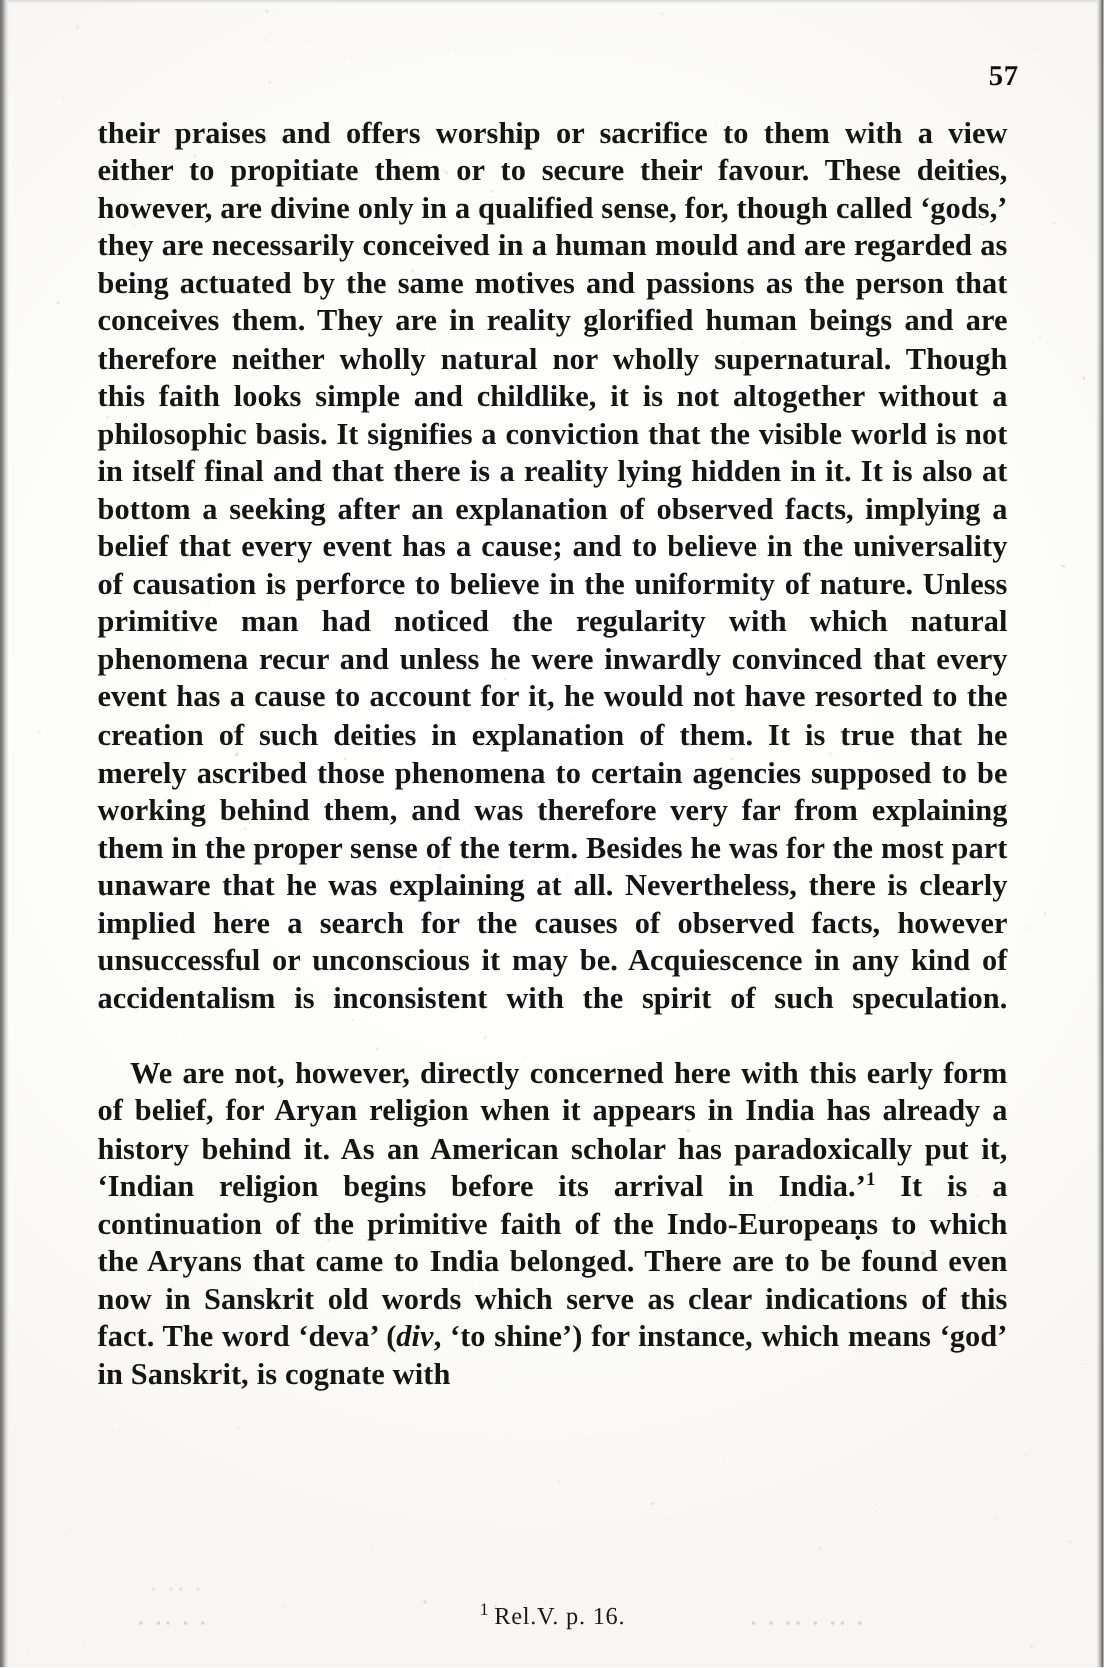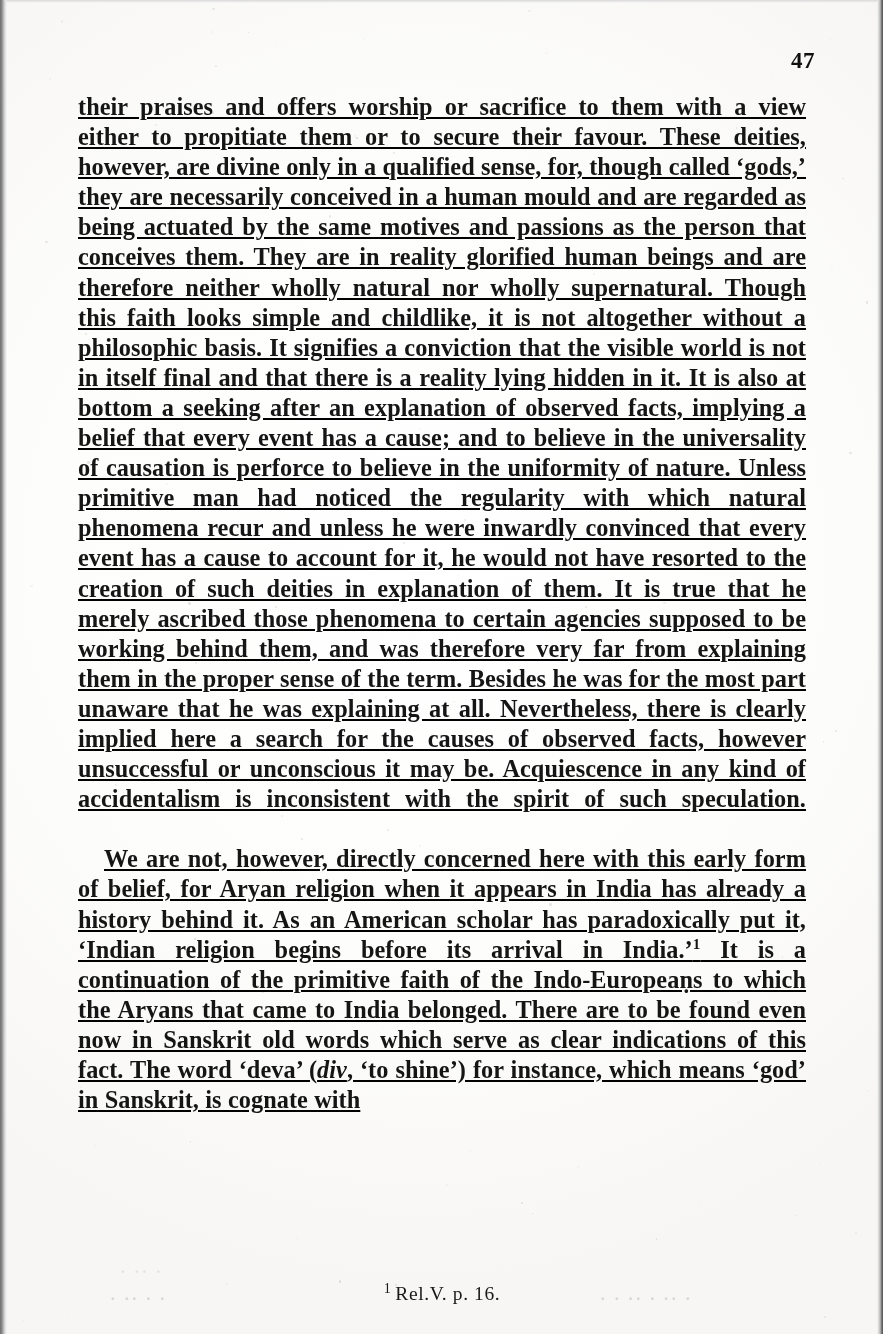--- a/index.html
+++ b/index.html
@@ -98,21 +98,20 @@
     letter-spacing: 0.5px;
   }
 
   
   .textblock {
     position: absolute;
     left: 78px;
     top: 92px;
     width: 728px;
     z-index: 3;
-    text-decoration: underline;
   }
 
   .para {
     margin: 0;
     font-family: "Liberation Serif", "DejaVu Serif", serif;
     font-size: 24.3px;
     line-height: 30.1px;
     color: #151515;
     text-align: justify;
     text-align-last: left;
@@ -205,21 +204,21 @@
   }
 </style>
 </head>
 <body>
 
 <div class="page">
 
   <div class="paper-tone"></div>
 
   <div class="running-head">
-    <span class="folio">47</span>
+    <span class="folio">57</span>
   </div>
 
   <div class="textblock">
 
     <p class="para p1">their praises and offers worship or sacrifice to them with a view either to propitiate them or to secure their favour. These deities, however, are divine only in a qualified sense, for, though called ‘gods,’ they are necessarily conceived in a human mould and are regarded as being actuated by the same motives and passions as the person that conceives them. They are in reality glorified human beings and are therefore neither wholly natural nor wholly supernatural. Though this faith looks simple and childlike, it is not altogether without a philosophic basis. It signifies a conviction that the visible world is not in itself final and that there is a reality lying hidden in it. It is also at bottom a seeking after an explanation of observed facts, implying a belief that every event has a cause; and to believe in the universality of causation is perforce to believe in the uniformity of nature. Unless primitive man had noticed the regularity with which natural phenomena recur and unless he were inwardly convinced that every event has a cause to account for it, he would not have resorted to the creation of such deities in explanation of them. It is true that he merely ascribed those phenomena to certain agencies supposed to be working behind them, and was therefore very far from explaining them in the proper sense of the term. Besides he was for the most part unaware that he was explaining at all. Nevertheless, there is clearly implied here a search for the causes of observed facts, however unsuccessful or unconscious it may be. Acquiescence in any kind of accidentalism is inconsistent with the spirit of such speculation.</p>
 
     <p class="para indent">
       <span>We are not, however, directly concerned here with this early form of belief, for Aryan religion when it appears in India has already a history behind it. As an American scholar has paradoxically put it, ‘Indian religion begins before its arrival in India.’</span><sup class="fn-ref">1</sup><span> It is a continuation of the primitive faith of the Indo-Europeaṇs to which the Aryans that came to India belonged. There are to be found even now in Sanskrit old words which serve as clear indications of this fact. The word ‘deva’ (</span><em class="latin">div</em><span>, ‘to shine’) for instance, which means ‘god’ in Sanskrit, is cognate with</span>
     </p>
 

